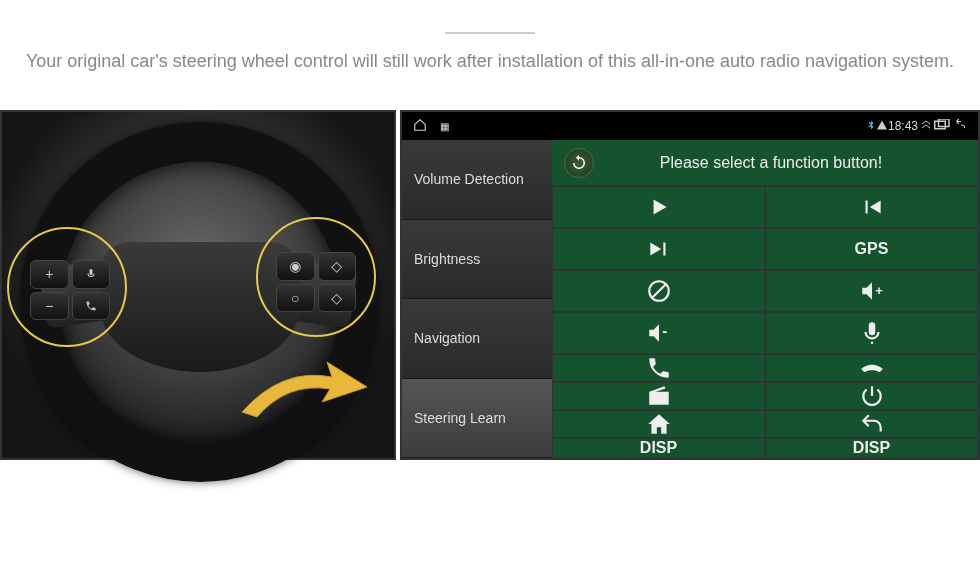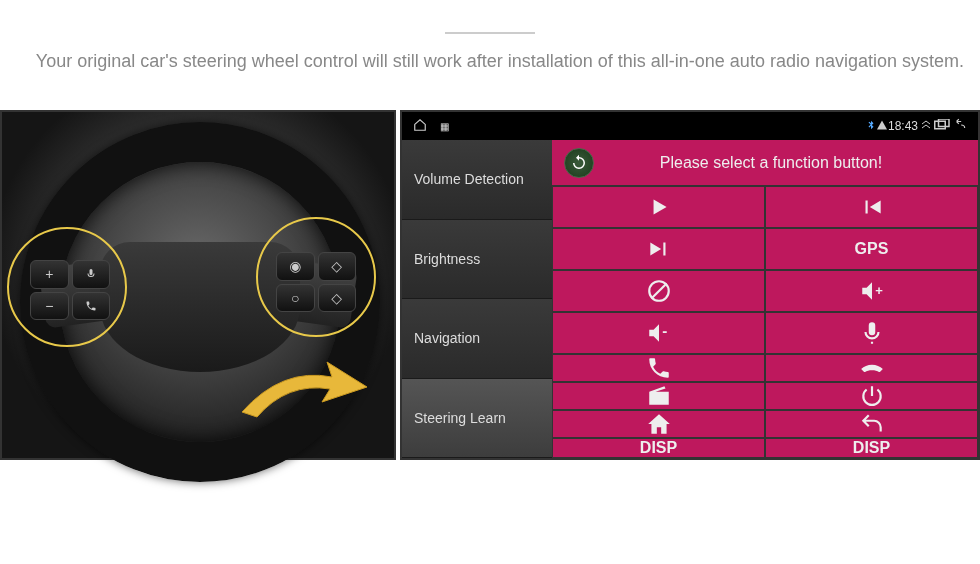--- a/index.html
+++ b/index.html
@@ -23,21 +23,20 @@
     width: 90px;
     height: 2px;
     background: #ccc;
     margin: 12px auto 14px;
   }
   .subtitle {
     font-size: 18px;
     color: #888;
     line-height: 1.5;
     padding: 0 16px;
-    text-align: right;
   }
   .content {
     display: flex;
     margin-top: 25px;
     gap: 4px;
   }
   
   .wheel-panel {
     width: 396px;
     height: 350px;
@@ -155,21 +154,21 @@
     border-bottom: 1px solid #1a1a1a;
     background: linear-gradient(180deg, #3a3a3a, #2a2a2a);
     cursor: pointer;
   }
   .sidebar-item.selected {
     background: linear-gradient(180deg, #555, #3d3d3d);
     border-left: none;
   }
   .main-panel {
     flex: 1;
-    background: #be185d;
+    background: #14532d;
     display: flex;
     flex-direction: column;
   }
   .main-header {
     height: 46px;
     display: flex;
     align-items: center;
     padding: 0 12px;
     gap: 12px;
     border-bottom: 1px solid #333;

